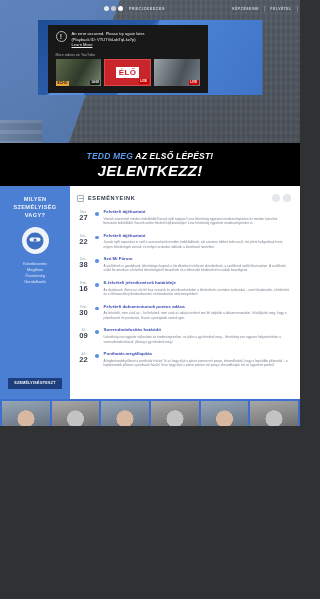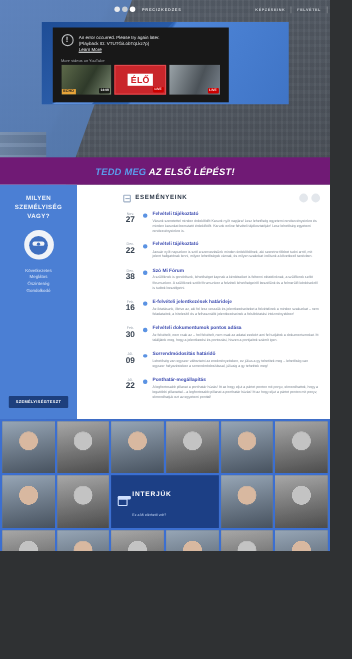--- a/index.html
+++ b/index.html
@@ -2,21 +2,21 @@
 <html lang="hu"><head>
 <meta charset="utf-8">
 <style>
   * { box-sizing: border-box; margin: 0; padding: 0; }
   html, body {
     width: 300px; height: 599px;
     background: #2f3133;
     font-family: "Liberation Sans", sans-serif;
     overflow: hidden;
   }
-  .page { position: relative; width: 300px; height: 501px; overflow: hidden; }
+  .page { position: relative; width: 300px; height: 426px; overflow: hidden; }
 
   
   .bg-photo {
     position: absolute; left: 0; top: 0; width: 300px; height: 540px;
     background:
       linear-gradient(115deg, #5b7eb5 0%, #6d86ad 18%, #4a4d50 19%, #4a4d50 100%);
     z-index: 0;
   }
   .bg-photo:after {
     content: ""; position: absolute; inset: 0;
@@ -113,21 +113,21 @@
   .badge-live { background: #cc0000; }
   .badge-dur { background: rgba(0,0,0,.75); }
   .thumb .ribbon {
     position: absolute; left: 0; bottom: 0; background: #e7a43a; color: #1c1c1c;
     font-size: 3.4px; font-weight: 800; padding: .5px 2px;
   }
 
   
   .headline-band {
     position: relative; z-index: 5; margin-top: 48px;
-    background: #701a75; padding: 8px 0 7px;
+    background: #000000; padding: 8px 0 7px;
     text-align: center;
   }
   .hl-small {
     font-size: 8.5px; font-style: italic; font-weight: 800; letter-spacing: .2px;
     color: #ffffff;
   }
   .hl-small .accent { color: #5c9bea; }
   .hl-big {
     font-size: 15px; font-style: italic; font-weight: 800; color: #ffffff;
     letter-spacing: .3px; margin-top: 1px;
@@ -166,21 +166,21 @@
   .sb-list { list-style: none; }
   .sb-list li { font-size: 4px; line-height: 6px; color: #dbe6f8; }
   .sb-btn {
     margin-top: auto; background: #1d3f7d; color: #fff;
     font-size: 3.6px; font-weight: 700; letter-spacing: .3px;
     padding: 3.5px 6px; border: none; border-radius: 1px; text-transform: uppercase;
     cursor: pointer;
   }
 
   
-  .events { flex: 1; padding: 8px 9px 10px 7px; margin-left: 35px; }
+  .events { flex: 1; padding: 8px 9px 24px 7px; }
   .ev-head { display: flex; align-items: center; gap: 4px; margin-bottom: 7px; }
   .ev-head-icon {
     width: 7px; height: 7px; border: .8px solid #9fb0c6; border-radius: 1px;
     position: relative; flex: 0 0 auto;
   }
   .ev-head-icon:before {
     content:""; position:absolute; left:1px; top:2.6px; width:4.4px; height:.8px; background:#9fb0c6;
   }
   .ev-head-title {
     font-size: 5.6px; font-weight: 700; letter-spacing: .6px; color: #2f3a4a;
@@ -310,20 +310,21 @@
           <span class="badge-live">LIVE</span>
         </div>
       </div>
     </div>
   </div>
 
   <div class="headline-band">
     <div class="hl-small">
       <span class="accent">TEDD MEG</span><span> AZ ELSŐ LÉPÉST!</span>
     </div>
+    <div class="hl-big">JELENTKEZZ!</div>
   </div>
 
   <div class="content">
 
     <aside class="sidebar">
       <div class="sb-title">Milyen személyiség vagy?</div>
       <div class="sb-avatar">
           <span class="face"></span>
         </div>
       <ul class="sb-list">

